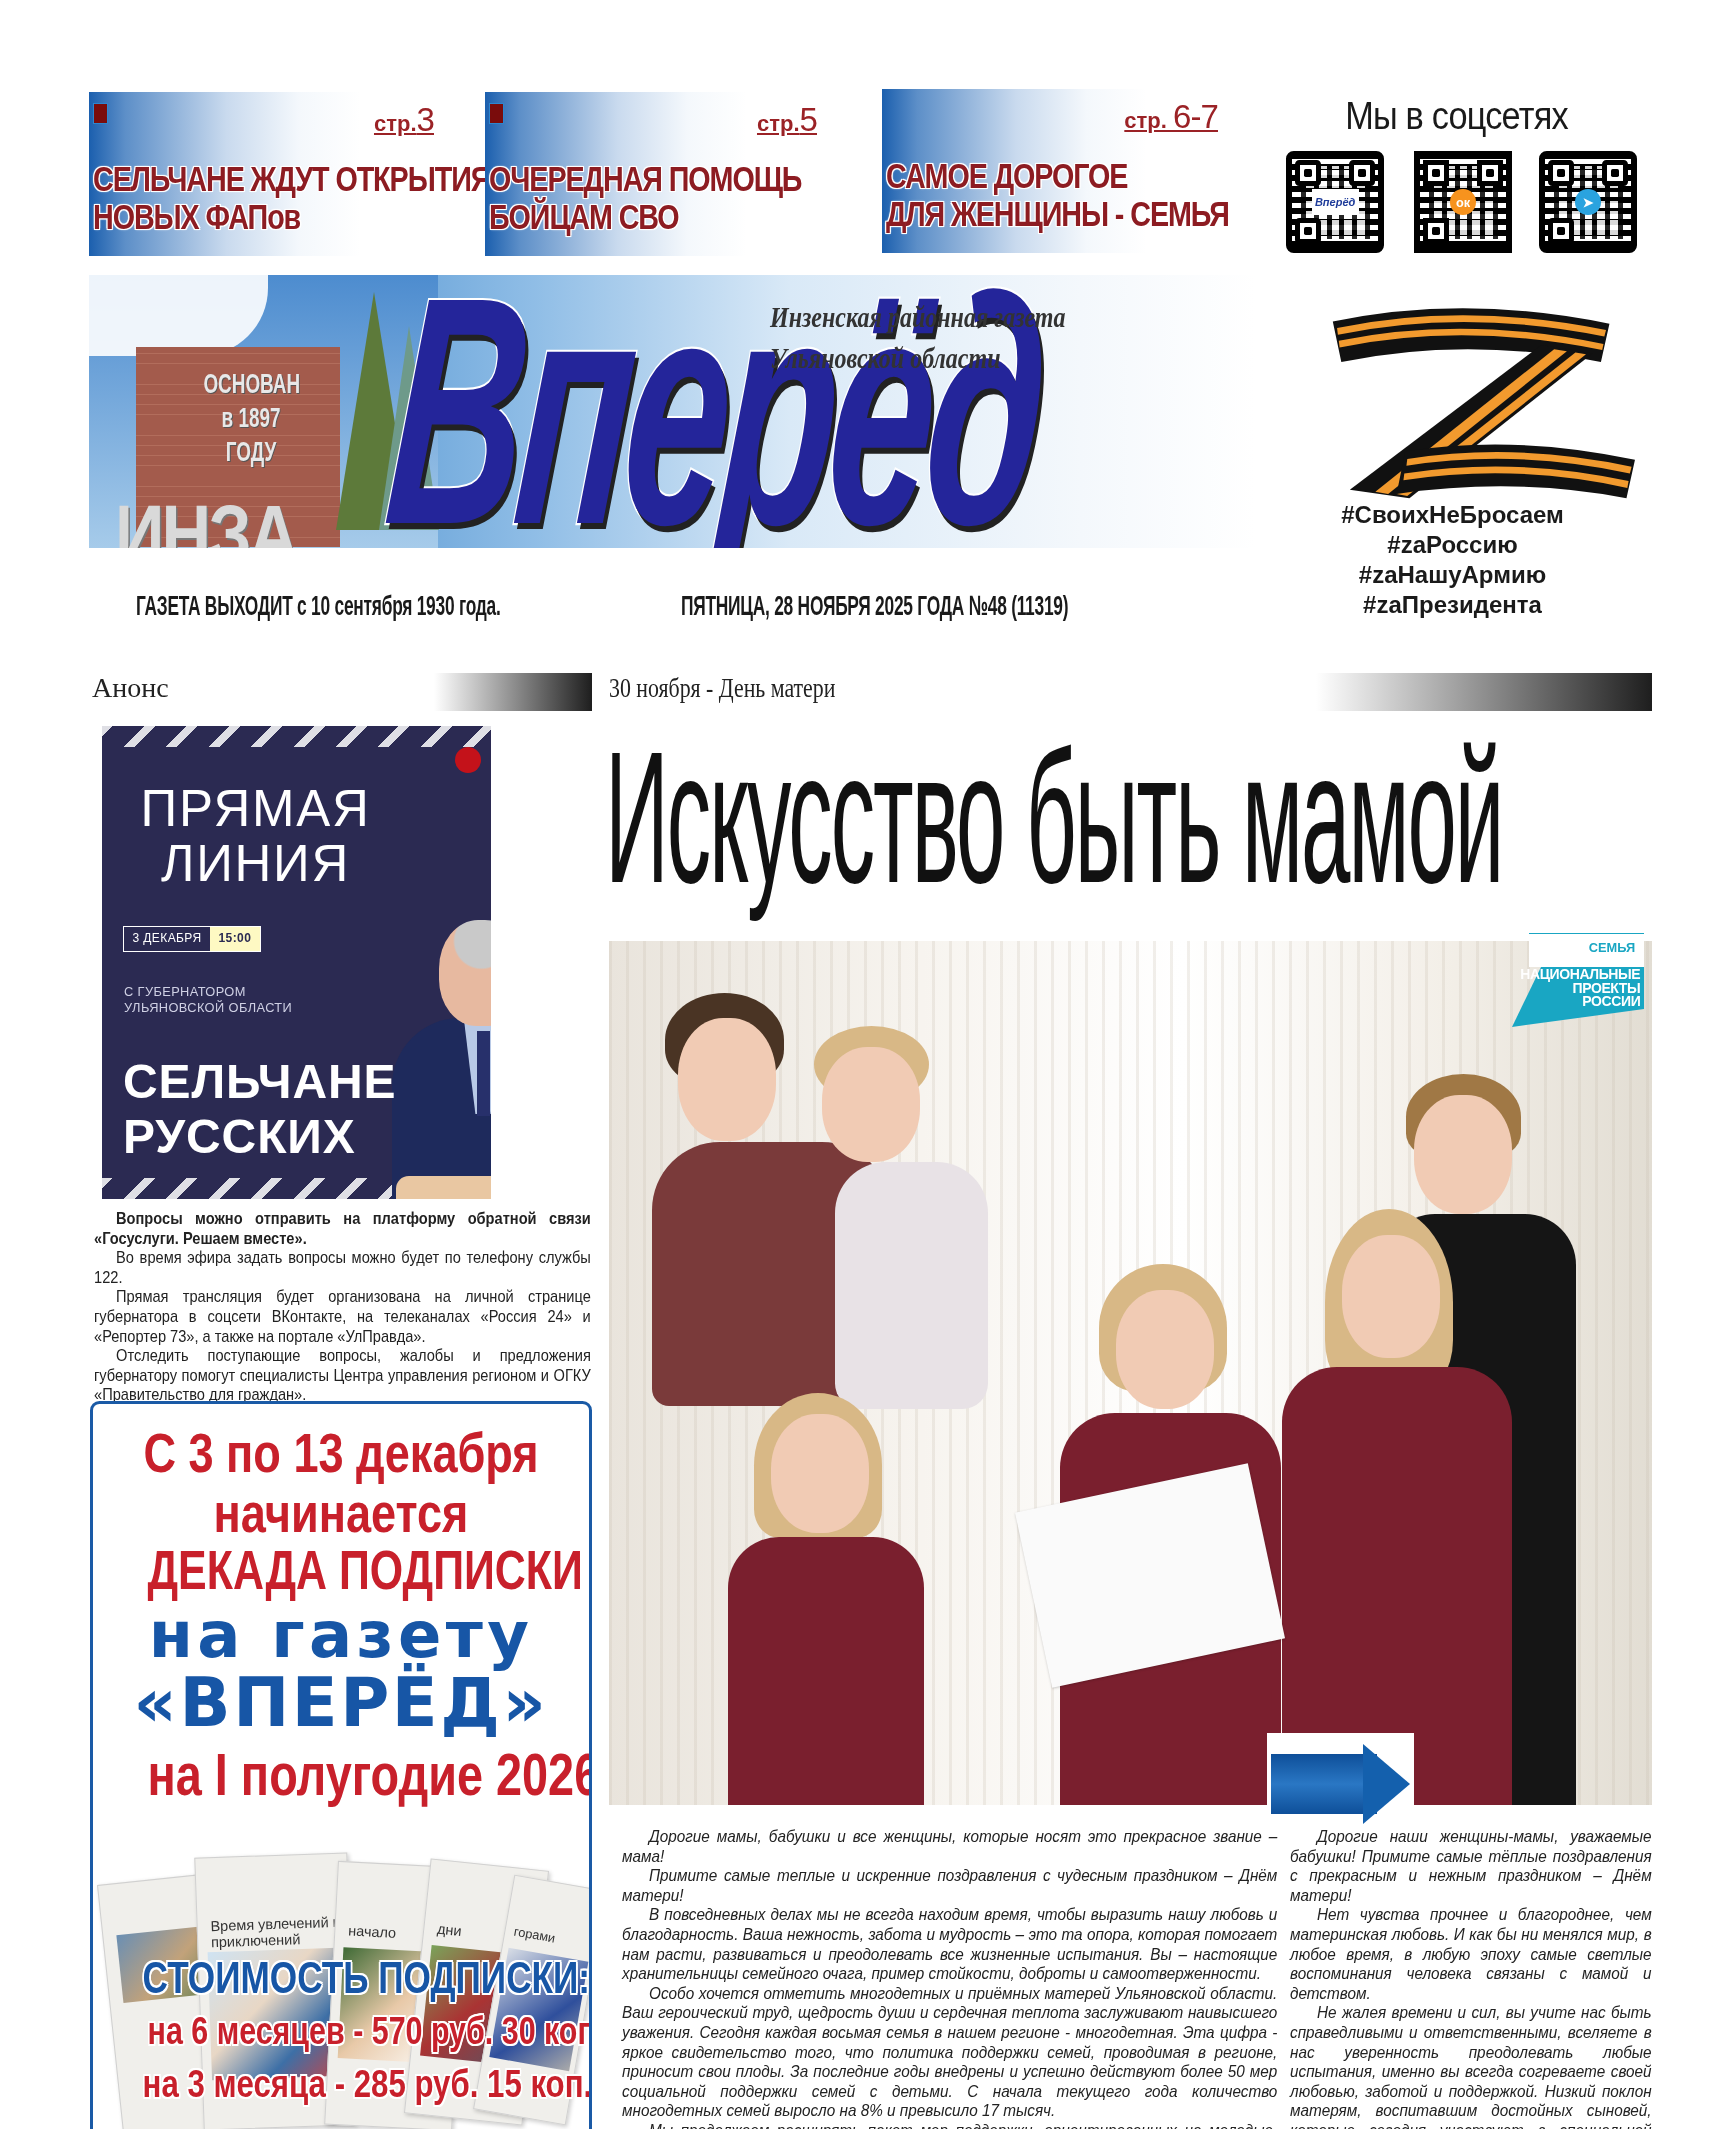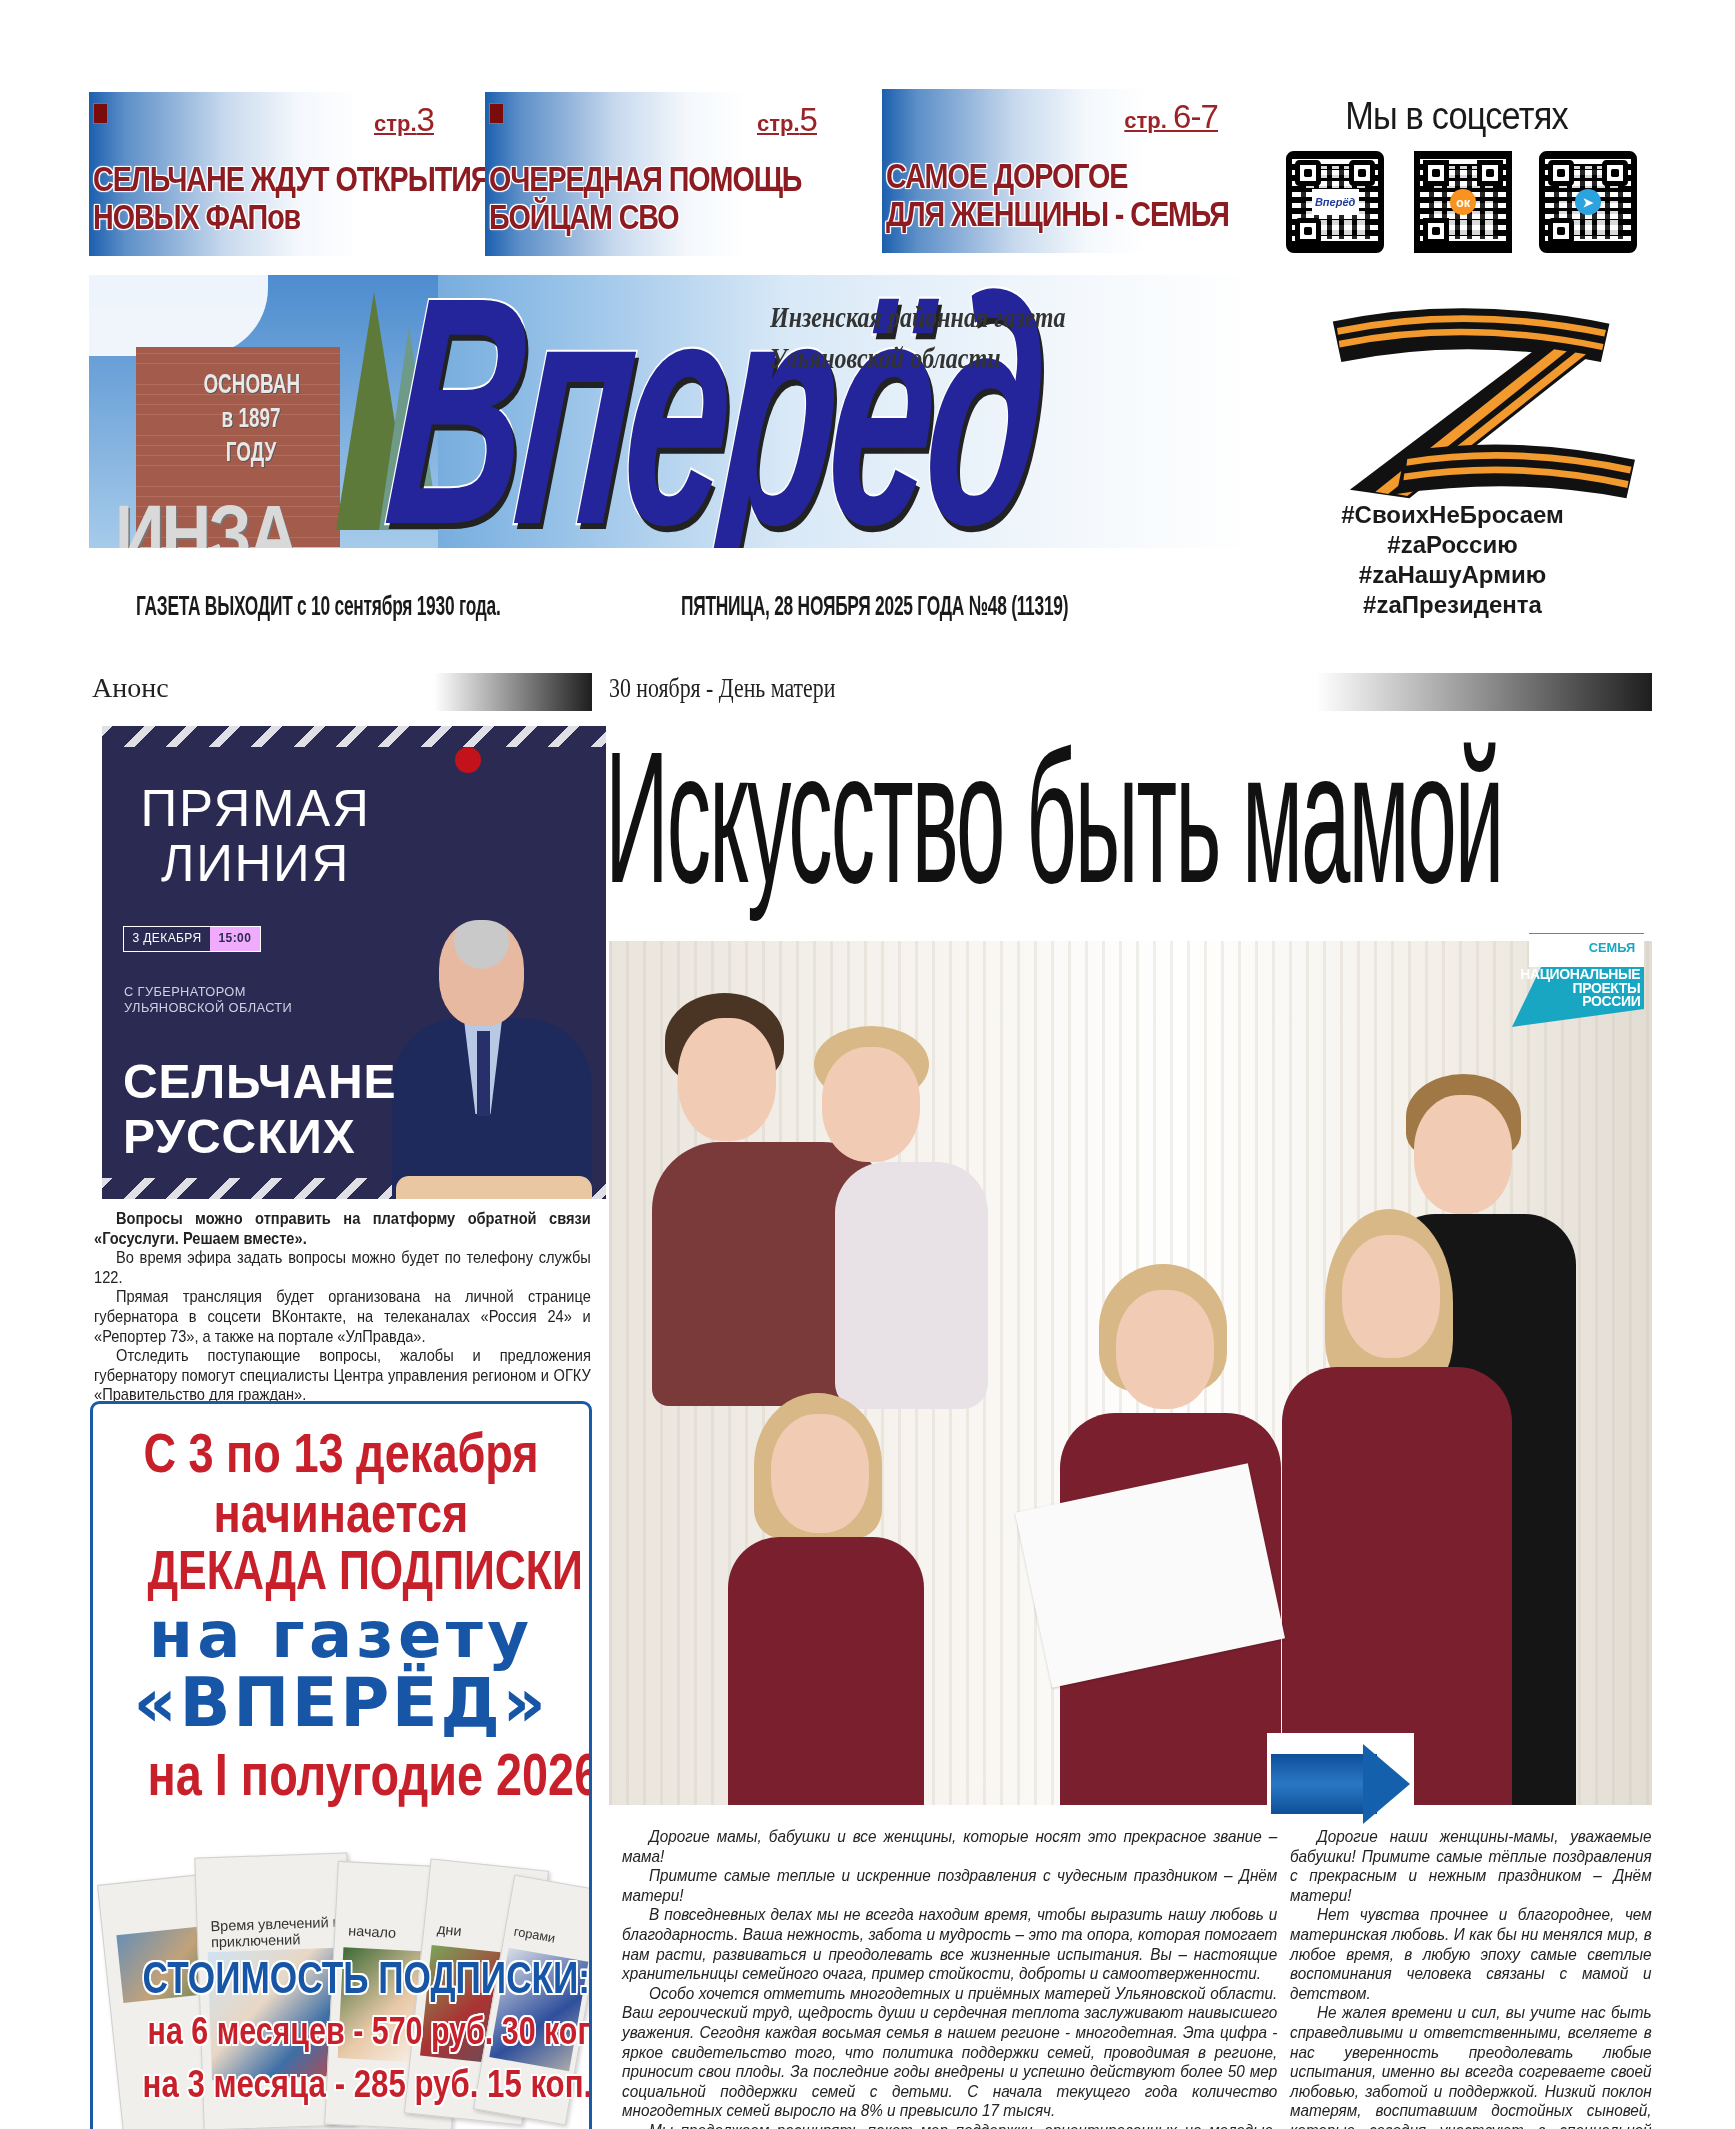--- a/index.html
+++ b/index.html
@@ -47,27 +47,27 @@
   .hashtags { position: absolute; left: 1299px; top: 500px; width: 307px; text-align: center; font-weight: bold; font-size: 24px; line-height: 30px; color: #1a1a1a; }
 
   
   .dateline { position: absolute; top: 590px; font-weight: bold; font-size: 28px; letter-spacing: -0.4px; white-space: nowrap; transform: scaleX(0.62); transform-origin: left top; }
 
   
   .section-label { position: absolute; top: 672px; font-family: "Liberation Serif", serif; font-size: 28px; color: #222; }
   .section-bar { position: absolute; top: 673px; height: 38px; background: linear-gradient(90deg, #ffffff 0%, #9a9a9a 45%, #1e1e1e 100%); }
 
   
-  .dl-card { position: absolute; left: 102px; top: 726px; width: 504px; height: 473px; background: #2b2a52; overflow: hidden; }
+  .dl-card { position: absolute; left: 102px; top: 726px; width: 389px; height: 473px; background: #2b2a52; overflow: hidden; }
   .dl-stripes { position: absolute; left: 0; right: 0; height: 21px; background: repeating-linear-gradient(135deg, #ffffff 0 7.7px, transparent 7.7px 30px); opacity: .85; }
   .dl-dot { position: absolute; left: 353px; top: 21px; width: 26.4px; height: 26.4px; border-radius: 50%; background: #c4121a; }
   .dl-title { position: absolute; left: 0; width: 307px; text-align: center; color: #ffffff; font-size: 51px; letter-spacing: 1.7px; line-height: 55px; top: 55px; }
   .dl-date { position: absolute; left: 21px; top: 200px; height: 25.6px; display: flex; border: 1.7px solid #fff; }
   .dl-date span { padding: 0 8.5px; line-height: 22px; font-size: 12px; color: #fff; letter-spacing: 0.4px; }
-  .dl-date .time { background: #f0abfc; color: #2b2a52; font-weight: bold; }
+  .dl-date .time { background: #fef9c3; color: #2b2a52; font-weight: bold; }
   .dl-with { position: absolute; left: 22px; top: 258px; color: #cfd0e4; font-size: 12.8px; line-height: 16px; letter-spacing: 0.4px; }
   .dl-name { position: absolute; left: 21px; top: 328px; color: #ffffff; font-weight: bold; font-size: 48px; line-height: 55px; letter-spacing: 0.9px; z-index: 2; }
   .dl-person { position: absolute; left: 307px; top: 194px; width: 170px; height: 279px; }
   .dl-person .head { position: absolute; left: 30px; top: 0; width: 85px; height: 106px; border-radius: 46% 46% 44% 44%; background: radial-gradient(circle at 50% 20%, #c9c9c9 0 28%, #e7b9a0 30% 100%); }
   .dl-person .body { position: absolute; left: -17px; top: 98px; width: 200px; height: 187px; background: #1e2a5c; border-radius: 68px 68px 0 0; }
   .dl-person .shirt { position: absolute; left: 55px; top: 100px; width: 38px; height: 94px; background: #b8c9e6; clip-path: polygon(0 0, 100% 0, 70% 100%, 30% 100%); }
   .dl-person .tie { position: absolute; left: 68px; top: 111px; width: 12.8px; height: 85px; background: #27306b; }
   .dl-person .desk { position: absolute; left: -12.8px; top: 256px; width: 196px; height: 25.6px; background: #e9c7a2; border-radius: 12.8px 12.8px 0 0; }
   .dl-text { position: absolute; left: 94px; top: 1209px; width: 498px; font-size: 17px; line-height: 19.6px; color: #222; text-align: justify; }
   .dl-text p { text-indent: 25.6px; transform: scaleX(0.86); transform-origin: left top; width: 116%; }

